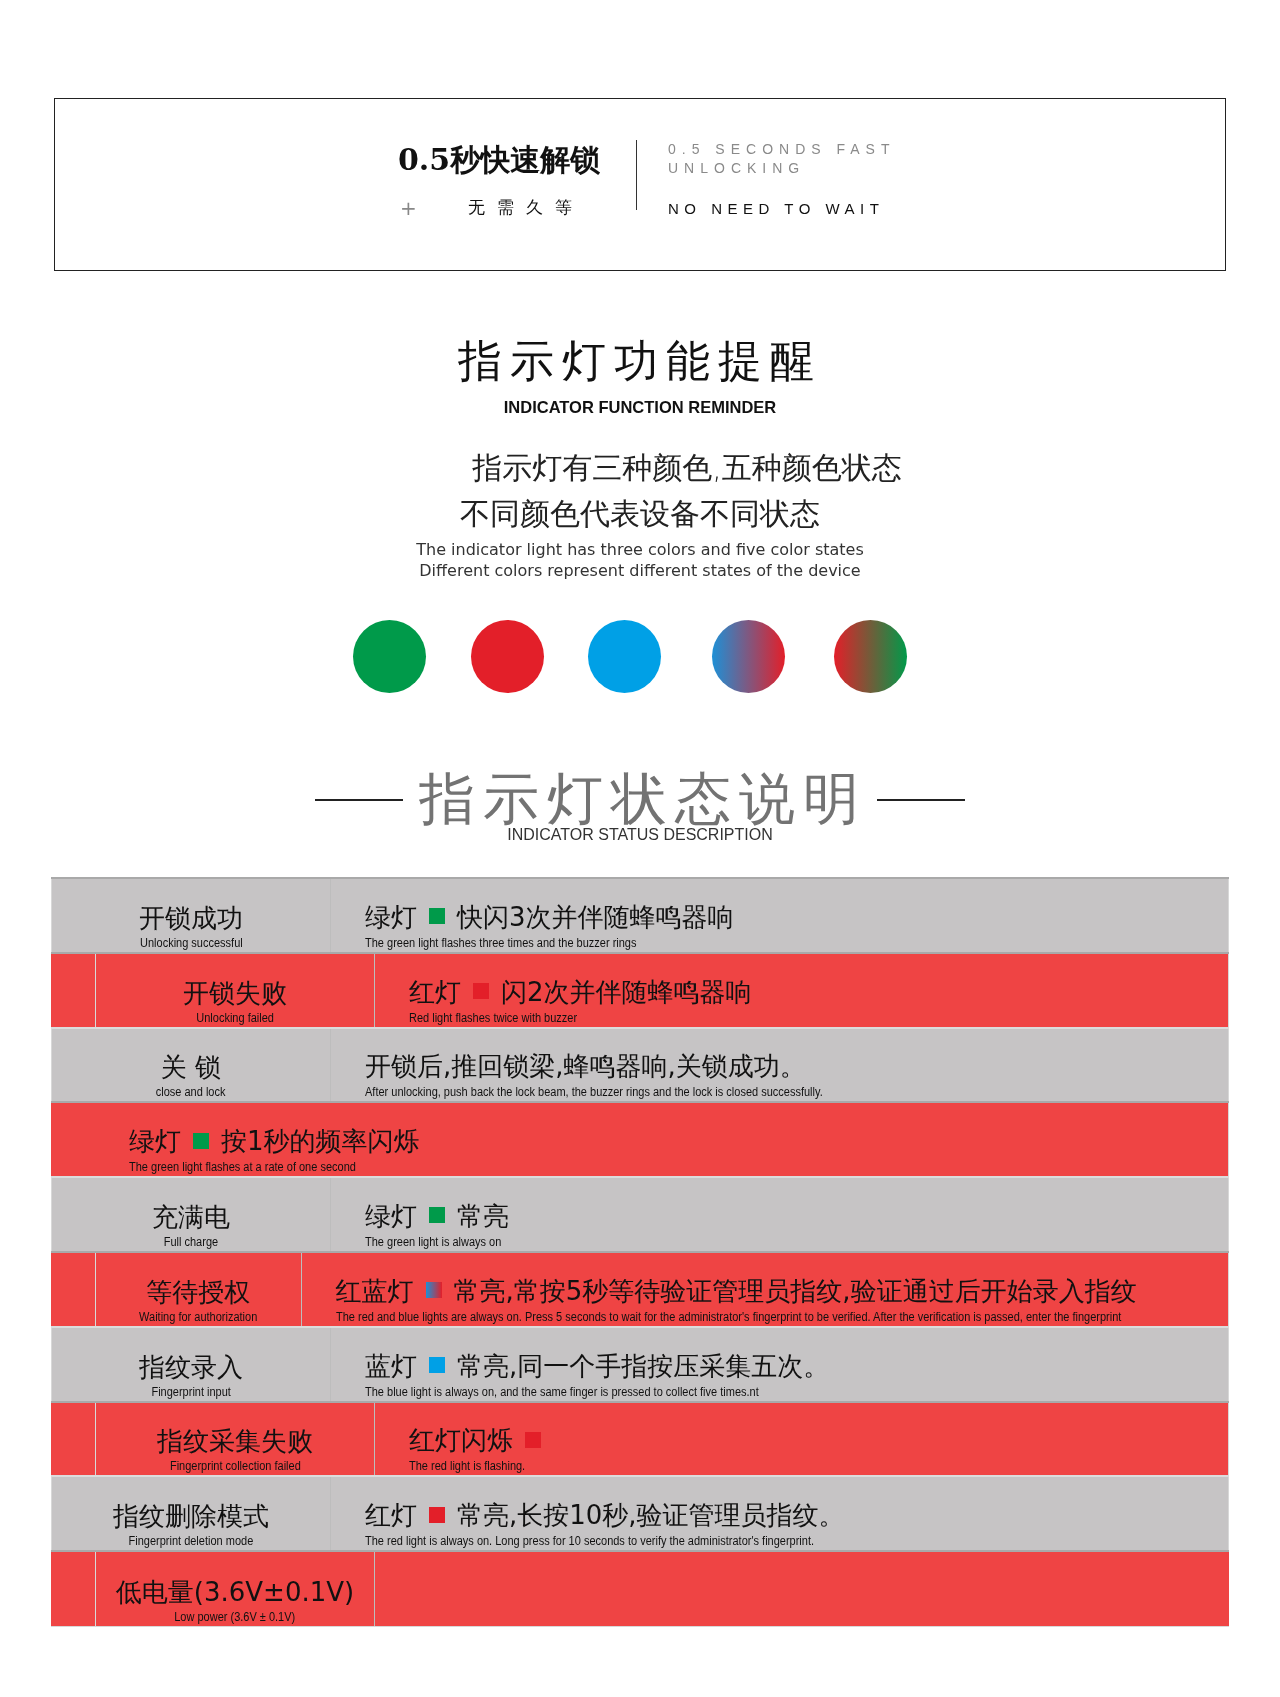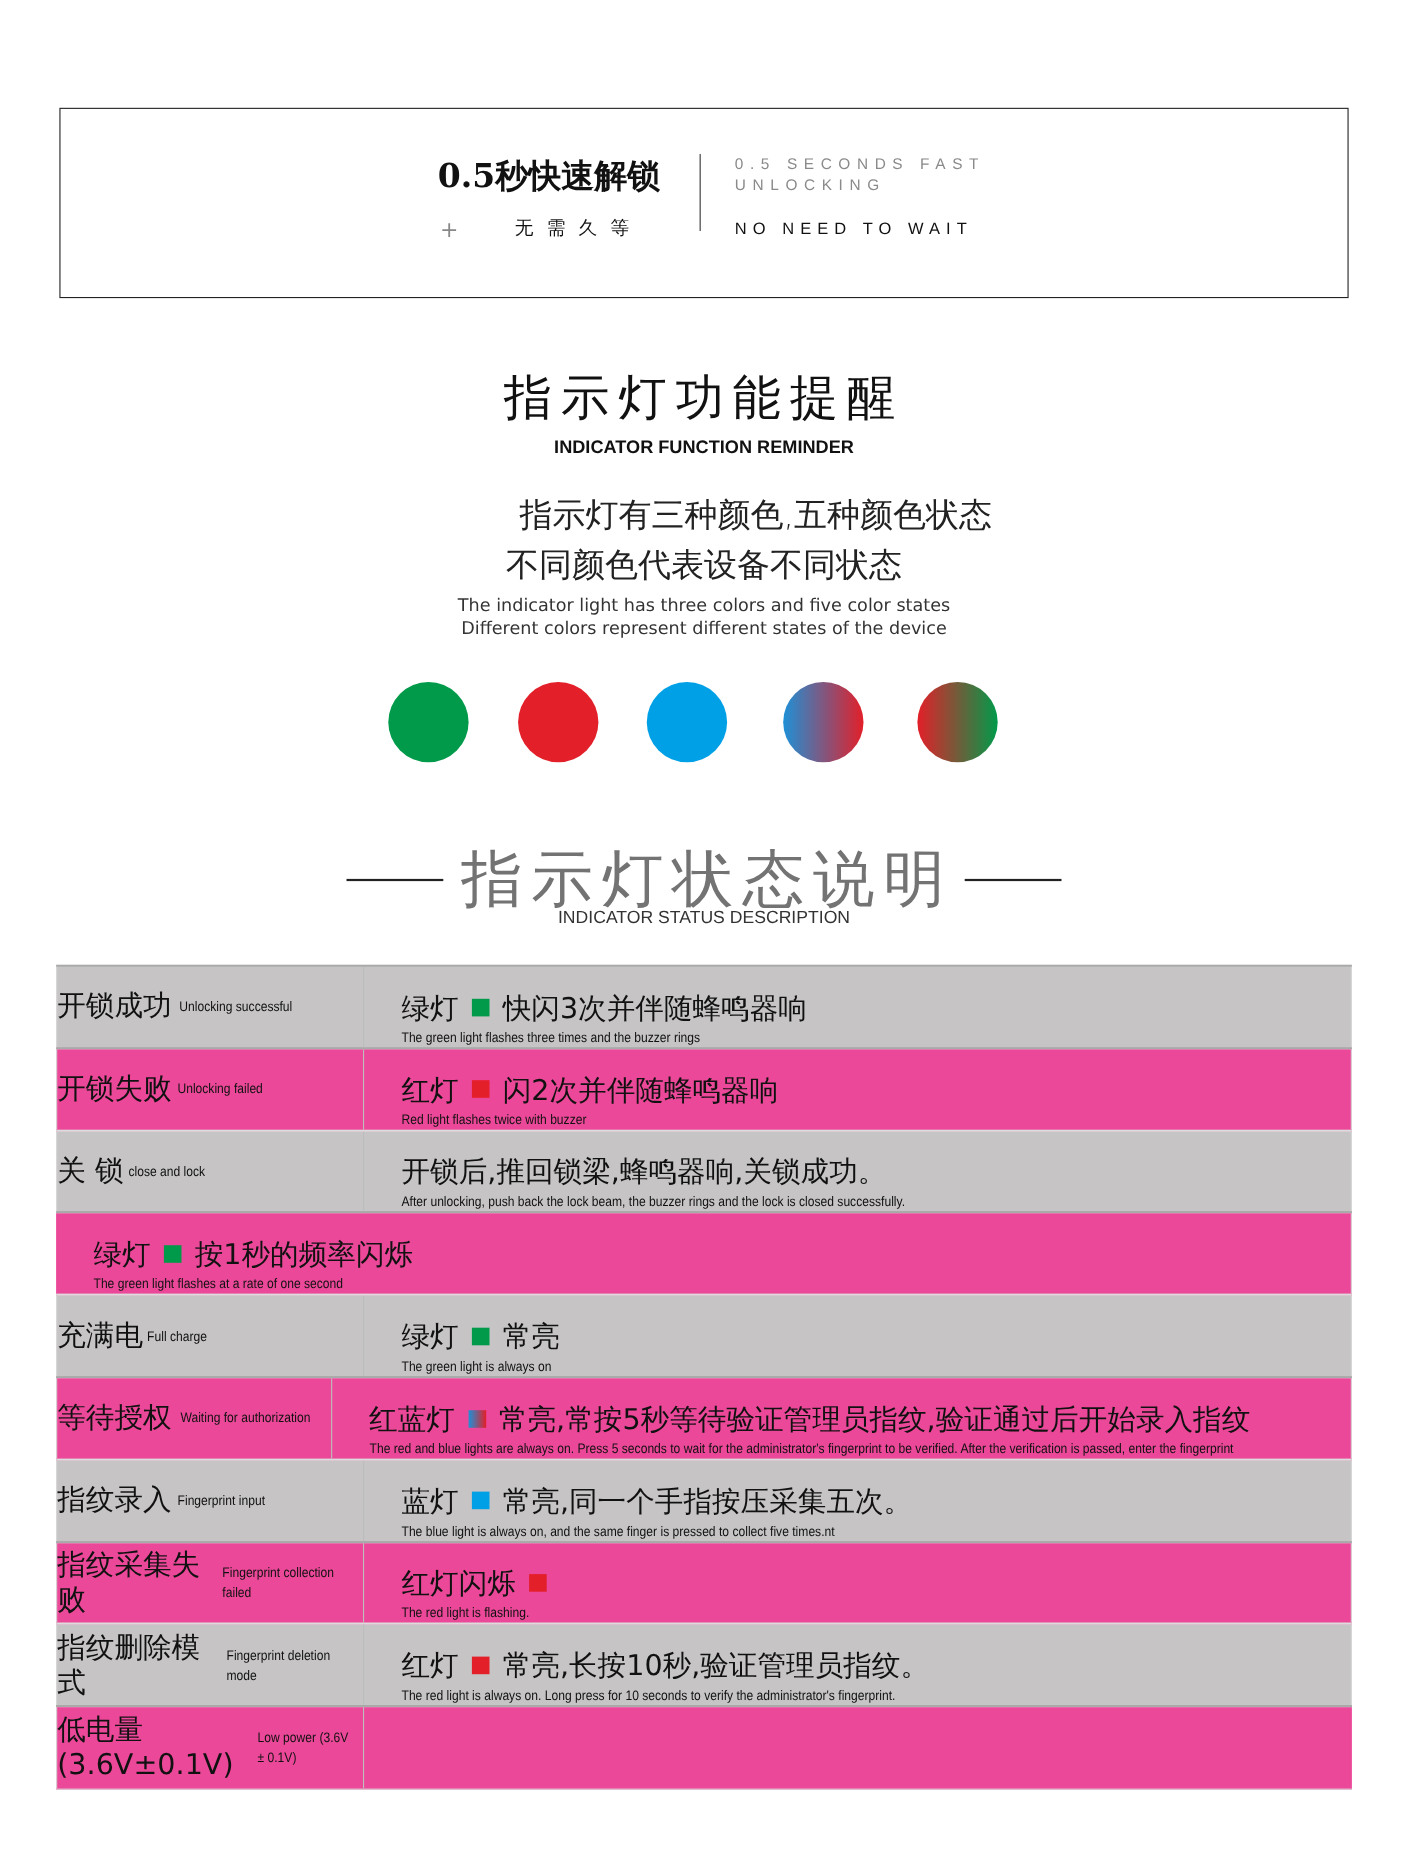--- a/index.html
+++ b/index.html
@@ -39,24 +39,24 @@
   .h2 { display: inline-block; vertical-align: middle; font-size: 56px; letter-spacing: 8px; color: #737373;
         margin: 0 10px 0 16px; }
   .h2-en { position: absolute; left: 0; width: 1280px; text-align: center; top: 826px;
            font-family: "Liberation Sans", sans-serif; font-size: 16px; color: #333; }
 
   
   .table { position: absolute; left: 51px; top: 877px; width: 1178px; border-top: 2px solid #a9a9a9; }
   .row { display: flex; height: 74.8px; box-sizing: border-box; border-bottom: 2px solid #a9a9a9; }
   .row.white { border-bottom: 2px solid #dcdcdc; }
   .row.gray { background: #c6c4c5; }
-  .row.white { background: #ec4899; }
+  .row.white { background: #ef4444; padding-left: 44px; }
   .row:last-child { border-bottom: 1px solid #d8d8d8; gap: 20px; }
   .col-label { width: 280px; border-right: 1px solid #bdbdbd; box-sizing: border-box;
-               display: flex; flex-direction: row; align-items: center; justify-content: flex-start;
+               display: flex; flex-direction: column; align-items: center; justify-content: flex-end;
                border-left: 1px solid #d8d8d8; }
   .col-desc { flex: 1; padding-left: 34px; display: flex; flex-direction: column; justify-content: flex-end;
               border-right: 1px solid #d8d8d8; }
   .lbl-cn { font-size: 26px; color: #111; line-height: 32px; }
   .lbl-en { font-family: "Liberation Sans", sans-serif; font-size: 12.5px; color: #111; line-height: 18px; transform: scaleX(0.88); }
   .dsc-cn { font-size: 26px; color: #111; line-height: 34px; white-space: nowrap; }
   .dsc-en { font-family: "Liberation Sans", sans-serif; font-size: 12.5px; color: #111; line-height: 18px;
             white-space: nowrap; transform-origin: left center; transform: scaleX(0.88); }
   .sq { display: inline-block; width: 16px; height: 16px; vertical-align: middle; margin: 0 12px 4px 12px; }
 </style>

